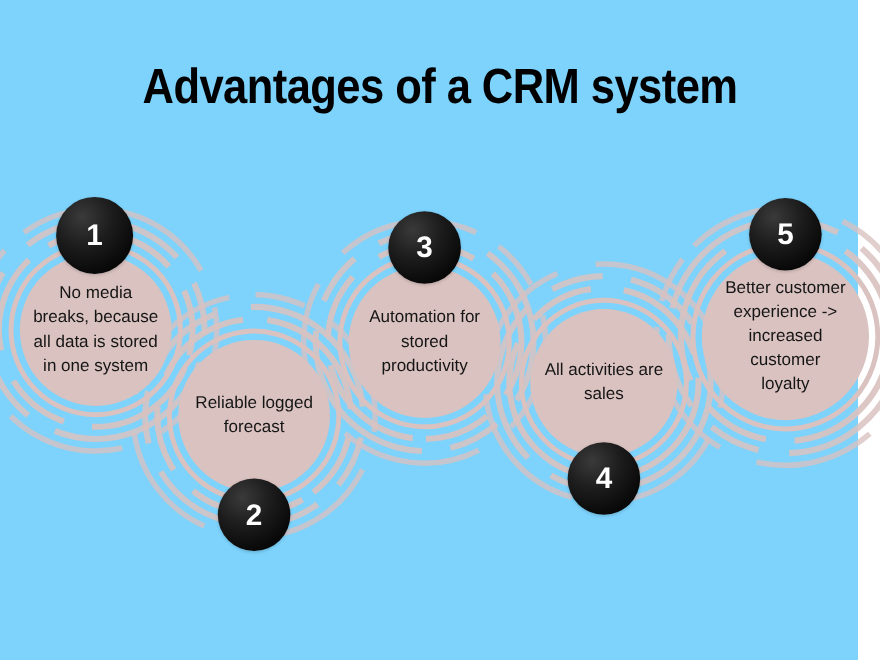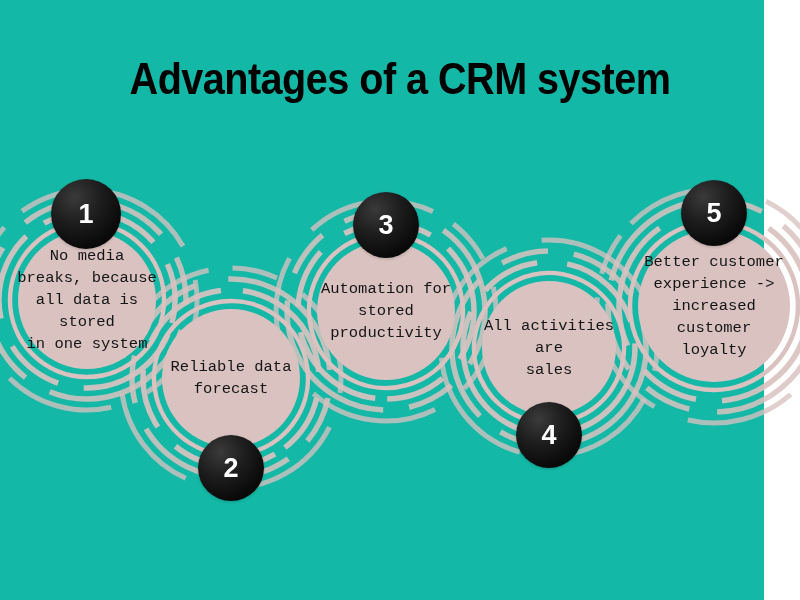--- a/index.html
+++ b/index.html
@@ -12,21 +12,22 @@
     background: #ffffff;
     font-family: "DejaVu Sans", sans-serif;
     overflow: hidden;
     position: relative;
   }
 
   #canvas {
     position: relative;
     width: 764px;
     height: 600px;
-    background: #14b8a6;
+    background: #7dd3fc;
+    padding-left: 16px;
   }
 
   
   #title {
     position: absolute;
     left: 0;
     top: 55px;
     width: 800px;
     text-align: center;
     font-family: "Liberation Sans", sans-serif;
@@ -46,21 +47,21 @@
     left: 0;
     top: 0;
     width: 800px;
     height: 600px;
   }
 
   
   .node-text {
     position: absolute;
     text-align: center;
-    font-family: Liberation Mono, monospace;
+    font-family: Liberation Sans, sans-serif;
     font-size: 15.5px;
     line-height: 1.42;
     color: #151515;
     transform: translate(-50%, -50%);
     pointer-events: none;
     white-space: pre-line;
   }
 
   
   .badge {
@@ -122,21 +123,21 @@
         <circle cx="714" cy="306" r="76" fill="#d9c2c0"></circle>
       </g>
     </svg>
 
   <div id="nodes-layer">
       <div class="node-text" style="left: 87px; top: 300px; width: 162px; color: rgb(21, 21, 21);">No media
 breaks, because
 all data is stored
 in one system</div>
       <div class="badge" style="left: 86px; top: 214px; width: 70px; height: 70px; color: rgb(255, 255, 255);">1</div>
-      <div class="node-text" style="left: 231px; top: 378px; width: 162px; color: rgb(21, 21, 21);">Reliable data
+      <div class="node-text" style="left: 231px; top: 378px; width: 162px; color: rgb(21, 21, 21);">Reliable logged
 forecast</div>
       <div class="badge" style="left: 231px; top: 468px; width: 66px; height: 66px; color: rgb(255, 255, 255);">2</div>
       <div class="node-text" style="left: 386px; top: 311px; width: 162px; color: rgb(21, 21, 21);">Automation for
 stored
 productivity</div>
       <div class="badge" style="left: 386px; top: 225px; width: 66px; height: 66px; color: rgb(255, 255, 255);">3</div>
       <div class="node-text" style="left: 549px; top: 348px; width: 158px; color: rgb(21, 21, 21);">All activities are
 sales</div>
       <div class="badge" style="left: 549px; top: 435px; width: 66px; height: 66px; color: rgb(255, 255, 255);">4</div>
       <div class="node-text" style="left: 714px; top: 306px; width: 176px; color: rgb(21, 21, 21);">Better customer

